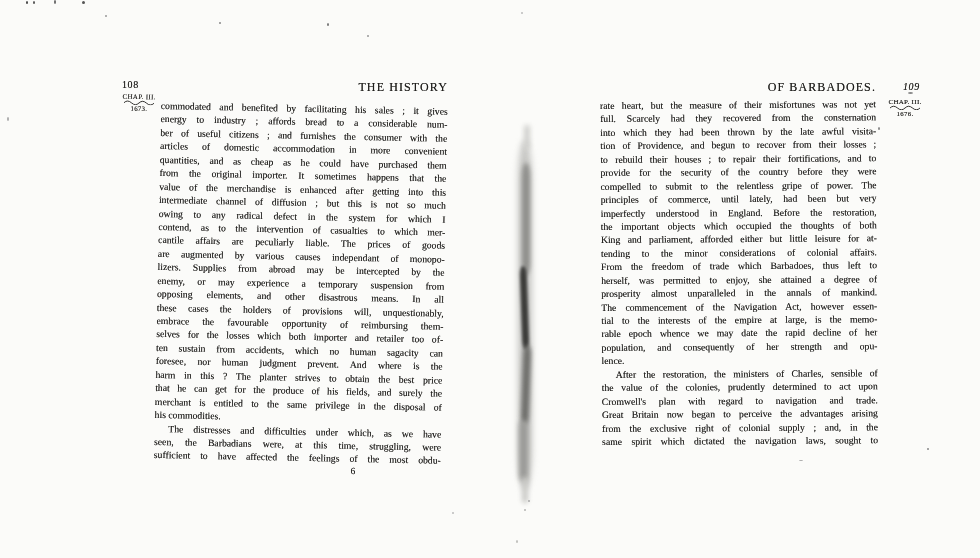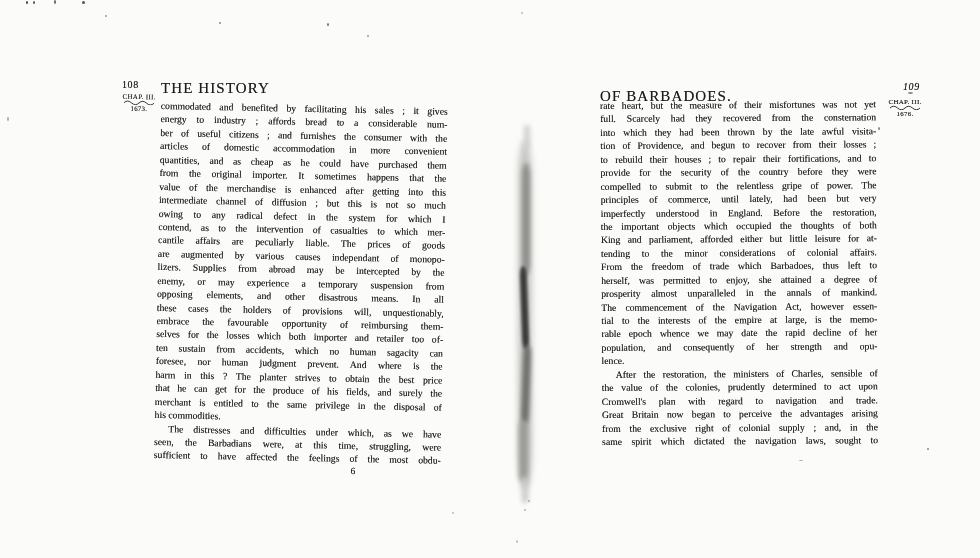--- a/index.html
+++ b/index.html
@@ -13,26 +13,26 @@
     background:var(--paper);color:var(--ink);
   }
   
   .pagenum{
     position:absolute;font-size:10px;letter-spacing:.6px;
     color:var(--ink);text-shadow:0 0 .5px rgba(25,24,22,.65);
   }
   .pagenum.left-num{left:122px;top:79px;}
   .pagenum.right-num{left:903px;top:81px;font-style:italic;}
   .running-head{
-    position:absolute;font-size:15px;letter-spacing:1.1px;text-align:left;
+    position:absolute;font-size:12px;letter-spacing:1.1px;text-align:right;
     text-shadow:0 0 .5px rgba(25,24,22,.65);
     font-family:Liberation Serif, serif;
   }
   .running-head.left-head{left:161px;top:80px;width:287px;}
-  .running-head.right-head{left:600px;top:88px;width:276px;}
+  .running-head.right-head{left:600px;top:80px;width:276px;}
   
   .margin-note{
     position:absolute;font-size:7px;letter-spacing:.3px;text-align:center;
     text-shadow:0 0 .4px rgba(25,24,22,.6);
   }
   .margin-note .chap{white-space:nowrap;}
   .margin-note .year{font-size:6.8px;margin-top:0px;}
   .margin-note svg{display:block;margin:0 auto;margin-top:-1px;}
   .note-left{left:114px;top:93px;width:50px;transform:rotate(1.1deg);}
   .note-right{left:880px;top:98px;width:50px;}

